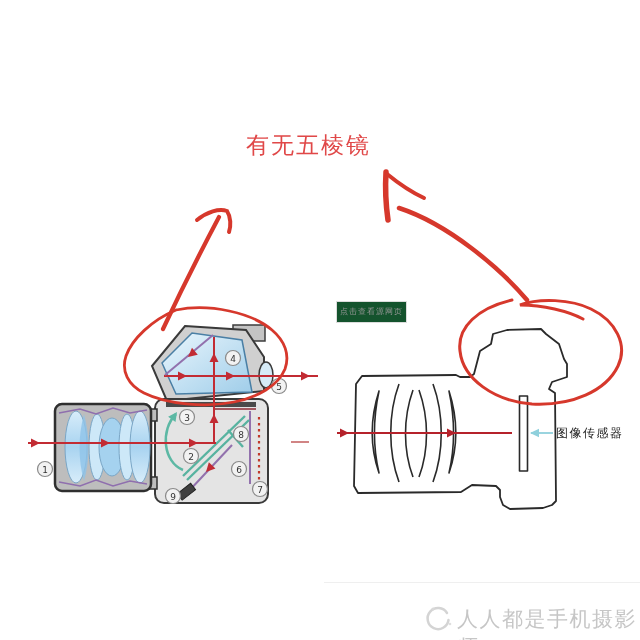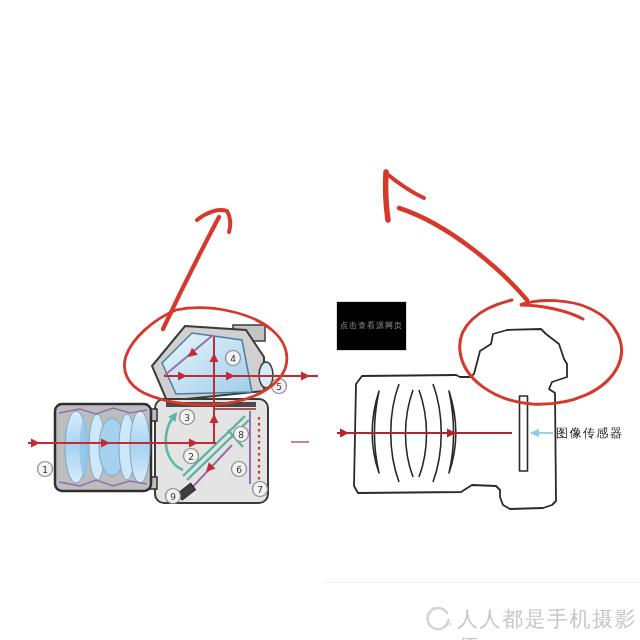--- a/index.html
+++ b/index.html
@@ -1,21 +1,21 @@
 <!DOCTYPE html>
 <html><head>
 <meta charset="utf-8">
 <style>
   html,body{margin:0;padding:0;background:#fff;}
   .canvas{position:relative;width:640px;height:640px;background:#ffffff;overflow:hidden;
           font-family:"DejaVu Sans","Liberation Sans",sans-serif;}
   .abs{position:absolute;}
   .title{left:246px;top:130px;font-size:23px;letter-spacing:2px;color:#e04848;font-weight:500;}
   .watermark{left:336px;top:301px;font-size:8px;line-height:12px;color:#979797;
-             background:#000000;border:1px solid #dcdcdc;padding:18px 3px;letter-spacing:1px;}
+             background:#14532d;border:1px solid #dcdcdc;padding:4px 3px;letter-spacing:1px;}
   .sensor-label{left:556px;top:425px;font-size:12px;letter-spacing:1.5px;color:#1c1c1c;}
   .footer-divider{left:324px;top:582px;width:316px;height:1px;background:#efefef;}
   .footer-brand{left:457px;top:605px;font-size:21px;letter-spacing:1.5px;color:#c6c6c6;font-weight:500;}
   .footer-logo{left:423px;top:603px;width:30px;height:30px;}
   svg{display:block;}
 </style>
 </head>
 <body>
 
 <div class="canvas">
@@ -176,20 +176,21 @@
       <path stroke-width="3" d="M512,300 C478,308 457,327 460,351 C463,379 494,401 532,404 C572,406 606,391 618,366
                C628,345 616,321 591,309 C571,299 539,298 520,305 C543,305 568,311 583,319"></path>
       <g>
         <path d="M527,300 C500,268 448,224 399,208" stroke-width="4.5"></path>
         <path d="M386,172 C385,189 386,206 388,220" stroke-width="5.5"></path>
         <path d="M387,174 C398,183 411,192 424,198" stroke-width="4"></path>
       </g>
     </g>
   </svg>
 
+  <div class="abs title">有无五棱镜</div>
   <div class="abs watermark">点击查看源网页</div>
   <div class="abs sensor-label">图像传感器</div>
 
   <div class="abs footer-divider"></div>
   <svg class="abs footer-logo" width="30" height="30" viewBox="0 0 30 30">
     <path d="M24,10 A10.5 10.5 0 1 0 25.5,17" fill="none" stroke="#d4d4d4" stroke-width="2.5" stroke-linecap="round"></path>
     <circle cx="10" cy="6" r="1.6" fill="#d9d9d9"></circle>
     <circle cx="27" cy="21" r="1.3" fill="#dedede"></circle>
   </svg>
   <div class="abs footer-brand">人人都是手机摄影师</div>

